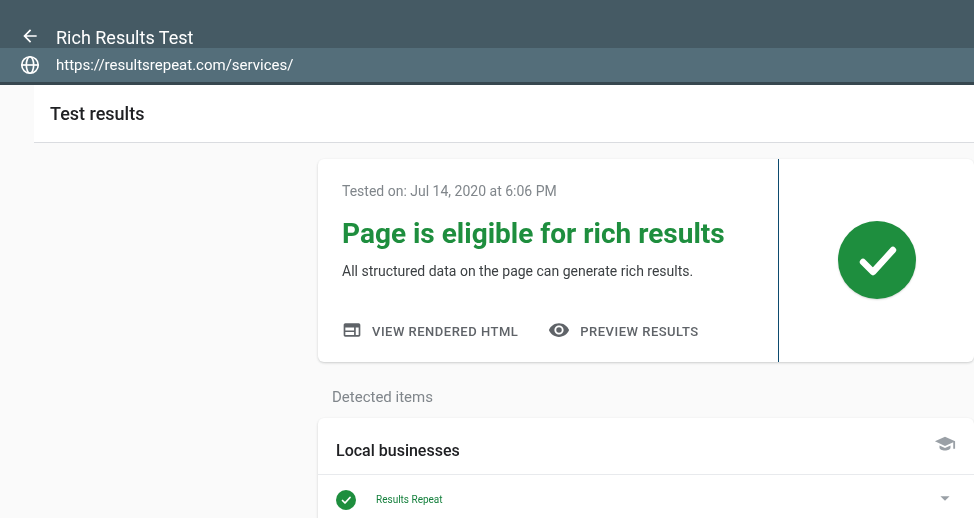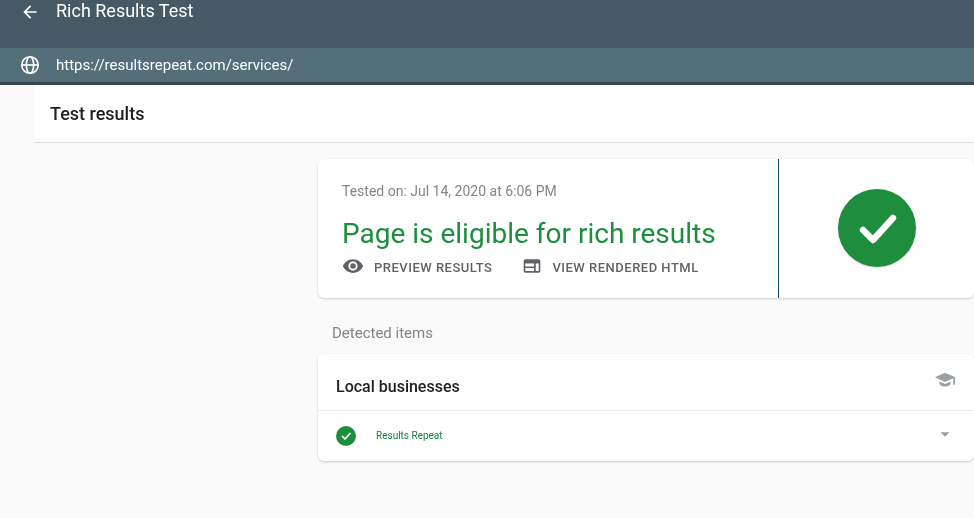--- a/index.html
+++ b/index.html
@@ -7,21 +7,21 @@
       font-family: Roboto, Arial, sans-serif;
       background: #fafafa;
       width: 974px;
       height: 518px;
       overflow: hidden;
     }
     .top-bar {
       background: #455a64;
       color: #fff;
       display: flex;
-      align-items: flex-start;
+      align-items: flex-end;
       height: 48px;
       padding: 0 18px;
     }
     .top-bar .back-arrow {
       width: 24px;
       height: 24px;
       display: flex;
       align-items: center;
       justify-content: center;
       cursor: pointer;
@@ -86,23 +86,23 @@
       padding: 24px 24px 18px 24px;
       border-right: 1px solid #0c4a6e;
     }
     .tested-on {
       font-size: 14px;
       color: #80868b;
       margin-bottom: 18px;
     }
     .eligible-title {
       font-size: 28px;
-      font-weight: 400;
+      font-weight: 700;
       color: #1e8e3e;
-      margin-bottom: 4px;
+      margin-bottom: 12px;
       line-height: 1.2;
     }
     .eligible-sub {
       font-size: 14px;
       color: #3c4043;
       margin-bottom: 40px;
     }
     .actions-row {
       display: flex;
       gap: 30px;
@@ -213,37 +213,38 @@
 
 <div class="content-area">
   <div class="content-stack">
 
     <div class="result-card">
       <div class="result-left">
         <div class="tested-on">
           <span>Tested on: </span><span>Jul 14, 2020 at 6:06 PM</span>
         </div>
         <div class="eligible-title">Page is eligible for rich results</div>
+        <div class="eligible-sub">All structured data on the page can generate rich results.</div>
         <div class="actions-row">
+          <div class="action-btn">
+            <span>
+              <svg width="20" height="20" viewBox="0 0 24 24">
+                  <path d="M20 4H4c-1.1 0-2 .9-2 2v12c0 1.1.9 2 2 2h16c1.1 0 2-.9 2-2V6c0-1.1-.9-2-2-2zM4 9h10.5v3.5H4V9zm0 5.5h10.5V18H4v-3.5zM20 18h-3.5V9H20v9z"></path>
+                </svg>
+            </span>
+            <span>VIEW RENDERED HTML</span>
+          </div>
           <div class="action-btn">
             <span>
               <svg width="22" height="22" viewBox="0 0 24 24">
                   <path d="M12 4.5C7 4.5 2.73 7.61 1 12c1.73 4.39 6 7.5 11 7.5s9.27-3.11 11-7.5c-1.73-4.39-6-7.5-11-7.5zM12 17c-2.76 0-5-2.24-5-5s2.24-5 5-5 5 2.24 5 5-2.24 5-5 5zm0-8a3 3 0 100 6 3 3 0 000-6z"></path>
                 </svg>
             </span>
             <span>PREVIEW RESULTS</span>
           </div>
-          <div class="action-btn">
-            <span>
-              <svg width="20" height="20" viewBox="0 0 24 24">
-                  <path d="M20 4H4c-1.1 0-2 .9-2 2v12c0 1.1.9 2 2 2h16c1.1 0 2-.9 2-2V6c0-1.1-.9-2-2-2zM4 9h10.5v3.5H4V9zm0 5.5h10.5V18H4v-3.5zM20 18h-3.5V9H20v9z"></path>
-                </svg>
-            </span>
-            <span>VIEW RENDERED HTML</span>
-          </div>
         </div>
       </div>
       <div class="result-right">
         <div class="big-check">
           <svg viewBox="0 0 24 24" fill="none" stroke="#fff" stroke-width="3.2" stroke-linecap="round" stroke-linejoin="round">
               <polyline points="5 13 10 18 20 7"></polyline>
             </svg>
         </div>
       </div>
     </div>

